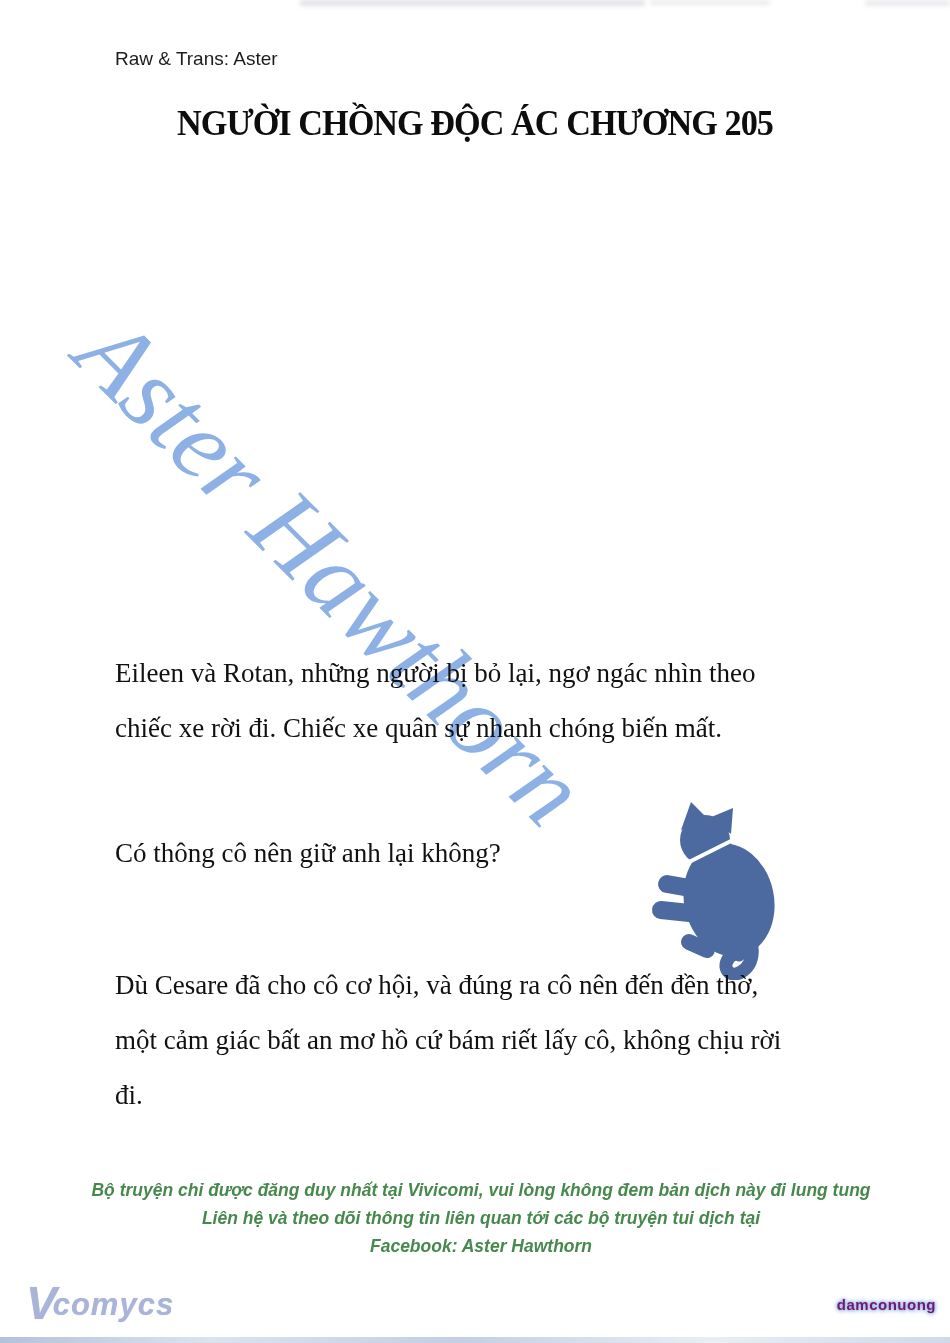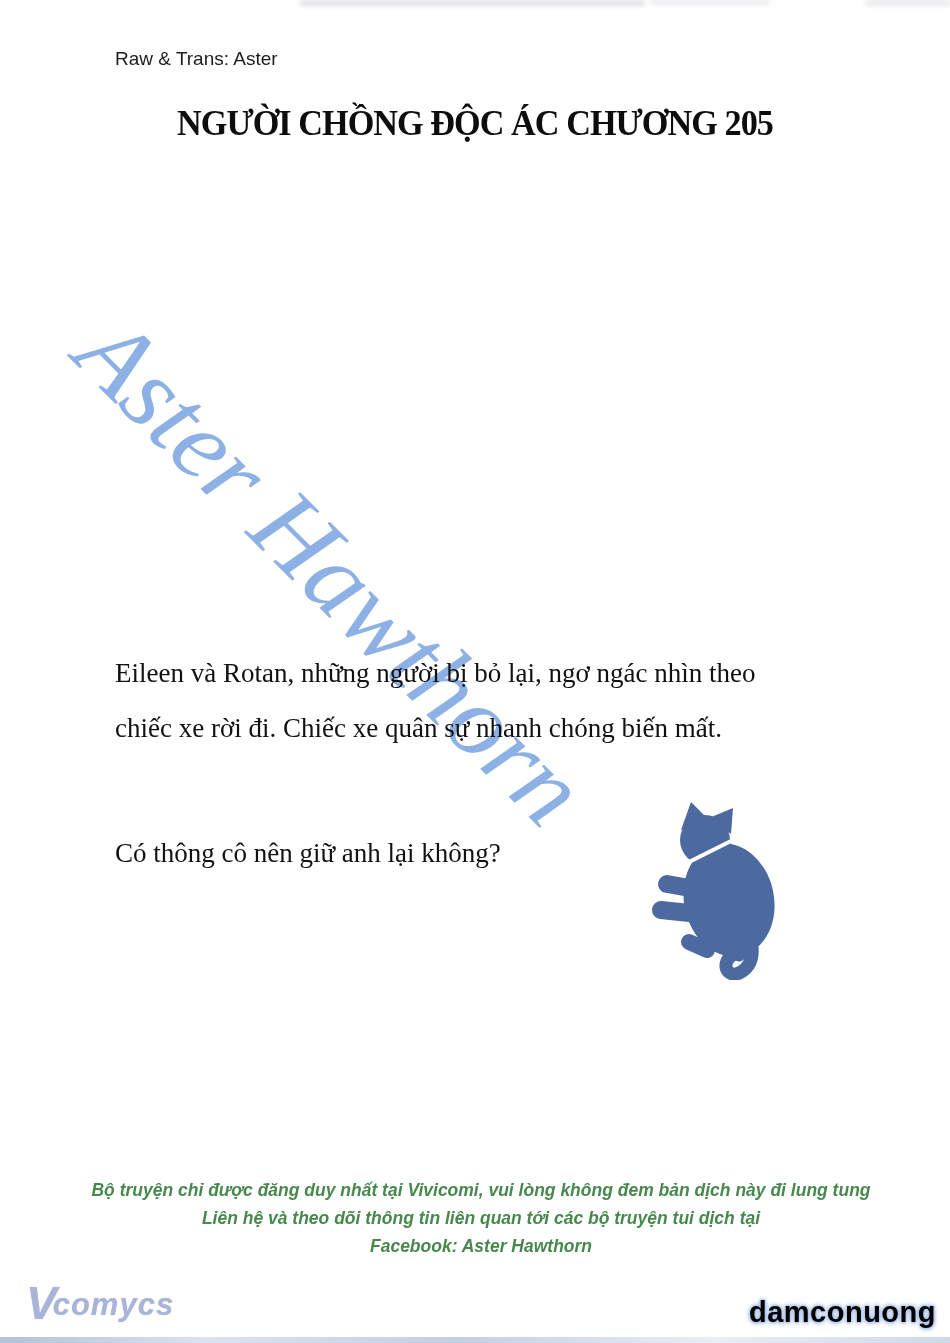--- a/index.html
+++ b/index.html
@@ -109,23 +109,23 @@
   .logo .logo-rest {
     font-size: 31px;
     letter-spacing: 1px;
   }
   .site-tag {
     position: absolute;
     right: 14px;
     top: 1296px;
     font-family: "Liberation Sans", sans-serif;
     font-weight: bold;
-    font-size: 29px;
+    font-size: 15px;
     letter-spacing: 0.5px;
-    color: #000000;
+    color: #701a75;
     text-shadow: 0 0 2px #9fb9df, 0 0 5px #aec6e8, 0 1px 4px #9fb9df, 0 -1px 4px #bccfe9;
     z-index: 3;
     text-align: center;
   }
   .bottom-strip {
     position: absolute;
     left: 0;
     right: 0;
     bottom: 0;
     height: 6px;
@@ -144,20 +144,23 @@
 
   <div class="credit">Raw &amp; Trans: Aster</div>
 
   <h1 class="title" style="margin:0;">NGƯỜI CHỒNG ĐỘC ÁC CHƯƠNG 205</h1>
 
   <div class="watermark">Aster Hawthorn</div>
 
   <div class="para para-3">Eileen và Rotan, những người bị bỏ lại, ngơ ngác nhìn theo
 chiếc xe rời đi. Chiếc xe quân sự nhanh chóng biến mất.</div>
   <div class="para para-4">Có thông cô nên giữ anh lại không?</div>
+  <div class="para para-5">Dù Cesare đã cho cô cơ hội, và đúng ra cô nên đến đền thờ,
+một cảm giác bất an mơ hồ cứ bám riết lấy cô, không chịu rời
+đi.</div>
 
   <svg class="cat-figure" width="135" height="180" viewBox="0 0 135 180" aria-hidden="true">
     <g style="fill:var(--cat-blue,#4c6aa0)">
       <polygon points="36,30 46,2 64,20"></polygon>
       <polygon points="64,18 88,8 86,34"></polygon>
       <circle cx="60" cy="40" r="25"></circle>
       <ellipse cx="84" cy="100" rx="45" ry="57" transform="rotate(-12 84 100)"></ellipse>
       <circle cx="72" cy="58" r="20"></circle>
       <line x1="22" y1="84" x2="56" y2="90" style="stroke:var(--cat-blue,#4c6aa0)" stroke-width="18" stroke-linecap="round"></line>
       <line x1="16" y1="110" x2="54" y2="114" style="stroke:var(--cat-blue,#4c6aa0)" stroke-width="18" stroke-linecap="round"></line>

